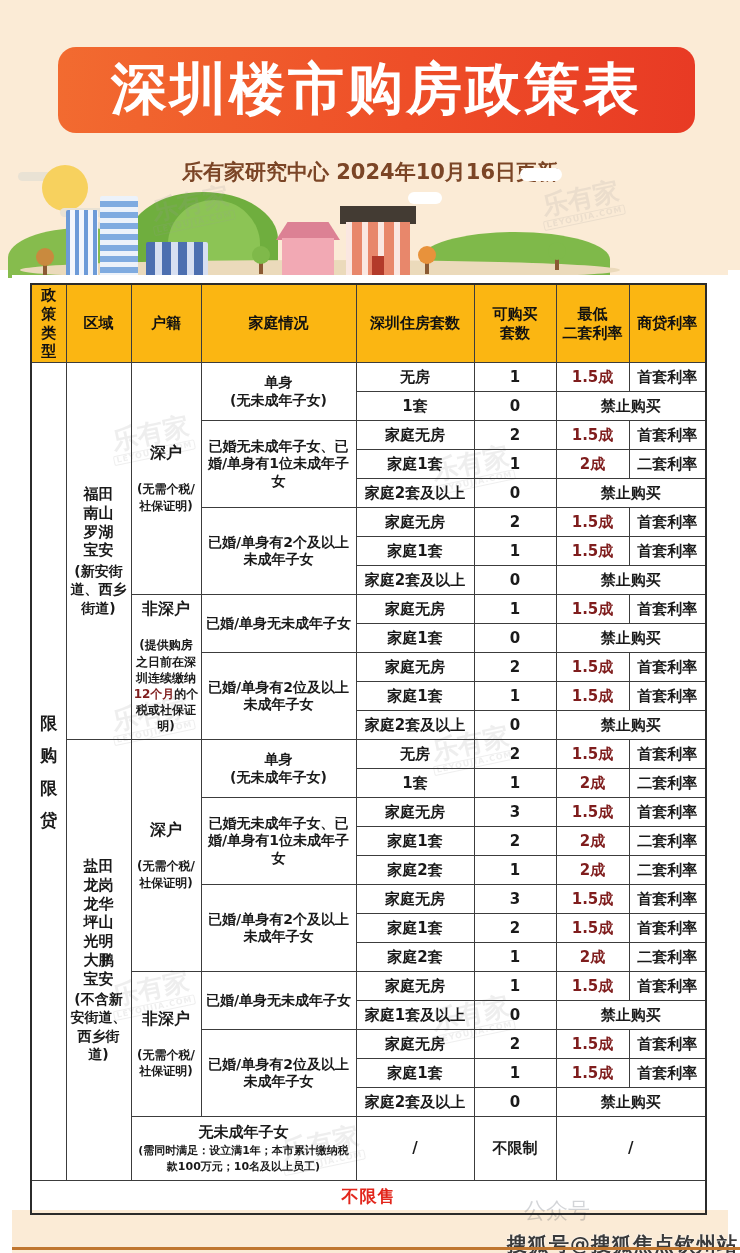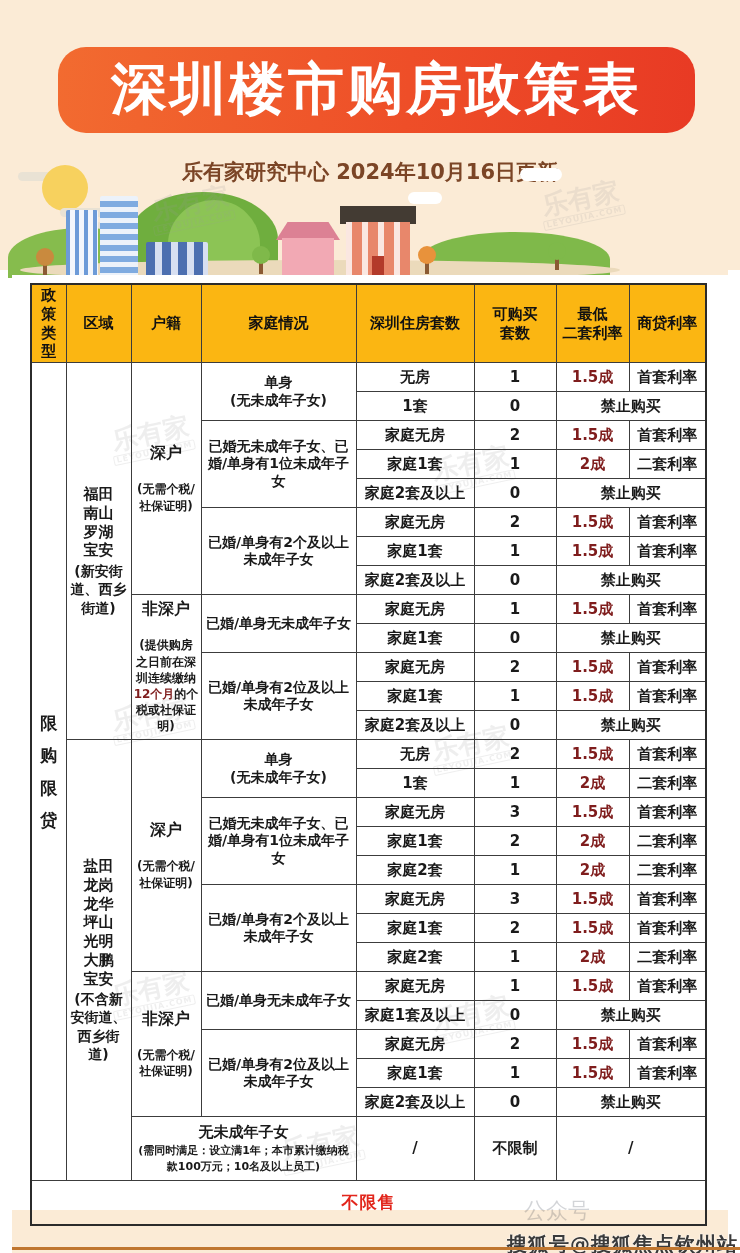--- a/index.html
+++ b/index.html
@@ -3,21 +3,21 @@
 <meta charset="utf-8">
 <style>
   html,body{margin:0;padding:0;}
   #page{position:relative;width:740px;height:1253px;background:#FBEBD6;overflow:hidden;
         font-family:"DejaVu Sans","Liberation Sans",sans-serif;color:#1a1a1a;}
   
   .edge{position:absolute;top:270px;bottom:0;width:12px;background:#ffffff;}
   .edge.left{left:0;} .edge.right{right:0;}
 
   
-  .banner{position:absolute;left:58px;top:47px;width:637px;height:86px;border-radius:28px;
+  .banner{position:absolute;left:58px;top:47px;width:637px;height:86px;border-radius:18px;
           background:linear-gradient(95deg,#F26B30 0%,#EE4E28 55%,#E83A24 100%);
           display:flex;align-items:center;justify-content:center;}
   .banner-text{color:#fff;font-size:56px;font-weight:900;letter-spacing:3px;white-space:nowrap;}
 
   .subtitle{position:absolute;left:0;top:158px;width:100%;text-align:center;
             color:#7B4526;font-size:21px;font-weight:bold;}
 
   
   .illus{position:absolute;left:0;top:160px;width:740px;height:118px;overflow:hidden;}
   .illus *{position:absolute;}
@@ -59,21 +59,21 @@
   
   .sheet{position:absolute;left:12px;top:275px;width:716px;height:935px;background:#ffffff;}
   table.policy{position:absolute;left:30px;top:283px;width:675px;border-collapse:collapse;
                table-layout:fixed;font-size:15px;font-weight:bold;}
   table.policy td,table.policy th{border:1px solid #3c3c3c;text-align:center;vertical-align:middle;
                padding:1px 2px;line-height:1.25;overflow:hidden;}
   table.policy{border:2px solid #2b2b2b;}
   th.hdr{background:#FBB612;color:#111;font-size:15px;white-space:pre-line;height:54px;font-weight:bold;}
   tr.datarow{height:29px;}
   tr.enterprise-row{height:64px;}
-  tr.nosale-row{height:44px;}
+  tr.nosale-row{height:33px;}
   .prewrap{white-space:pre-line;}
   .vert{white-space:pre-line;font-size:17px;line-height:1.9;font-weight:bold;}
   .regioncell{font-size:15px;}
   .regioncell .note{font-size:14px;line-height:1.3;margin-top:2px;}
   .hukoucell .hname{font-size:16px;}
   .hukoucell .hnote{font-size:12px;line-height:1.35;margin-top:18px;}
   .famcell{font-size:14px;line-height:1.35;margin-top:20px;}
   .red{color:#7f1d1d;}
   .nosale{color:#E2261C;font-size:17px;letter-spacing:1px;}
   .entcell .etitle{font-size:15px;}

